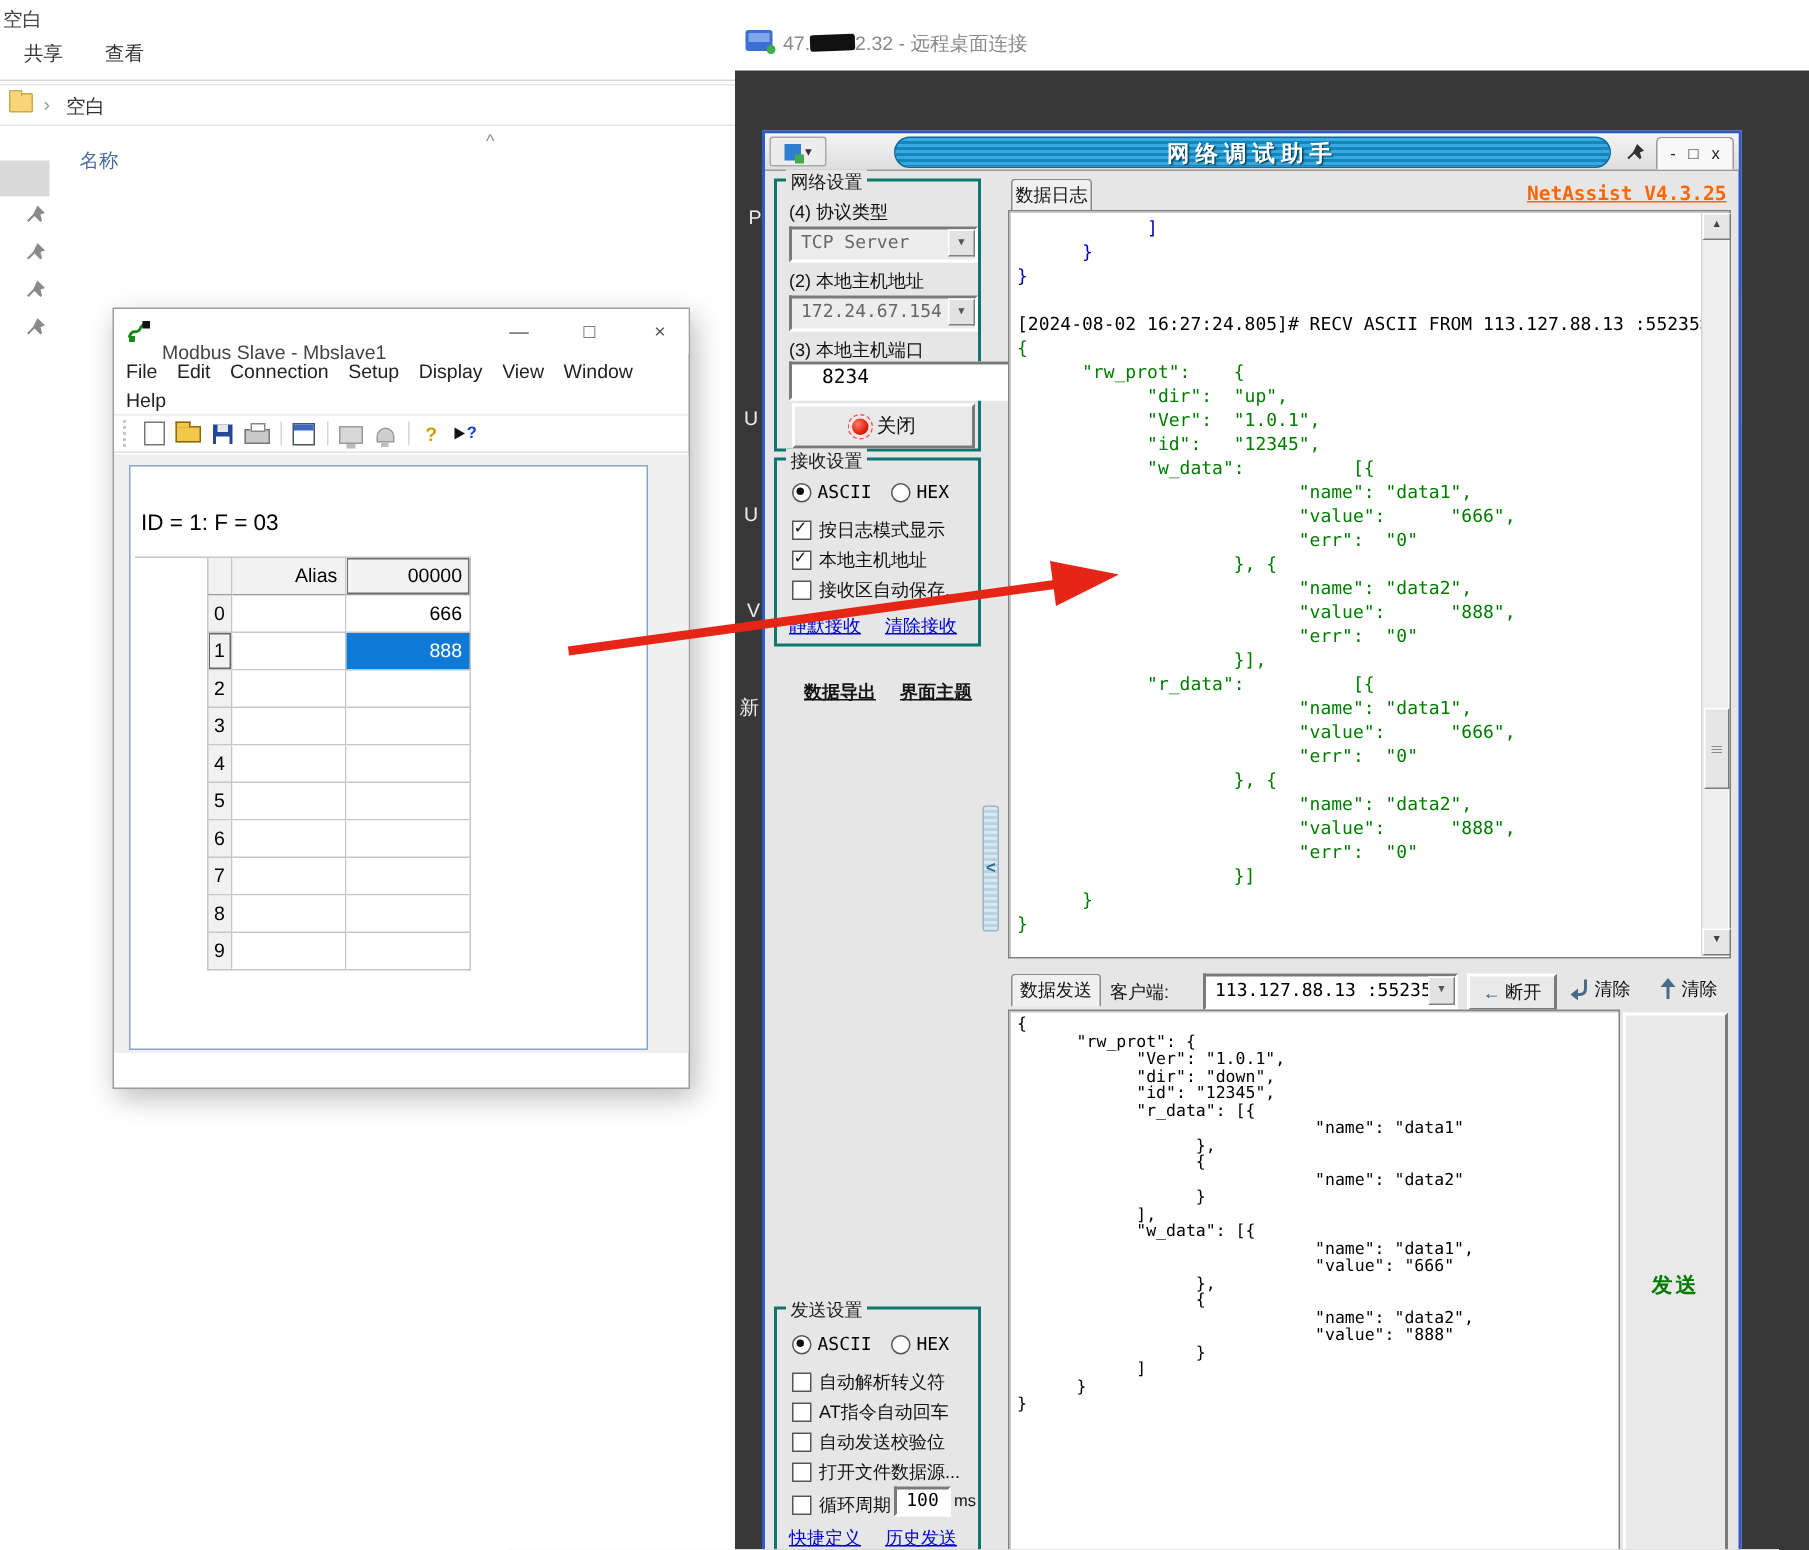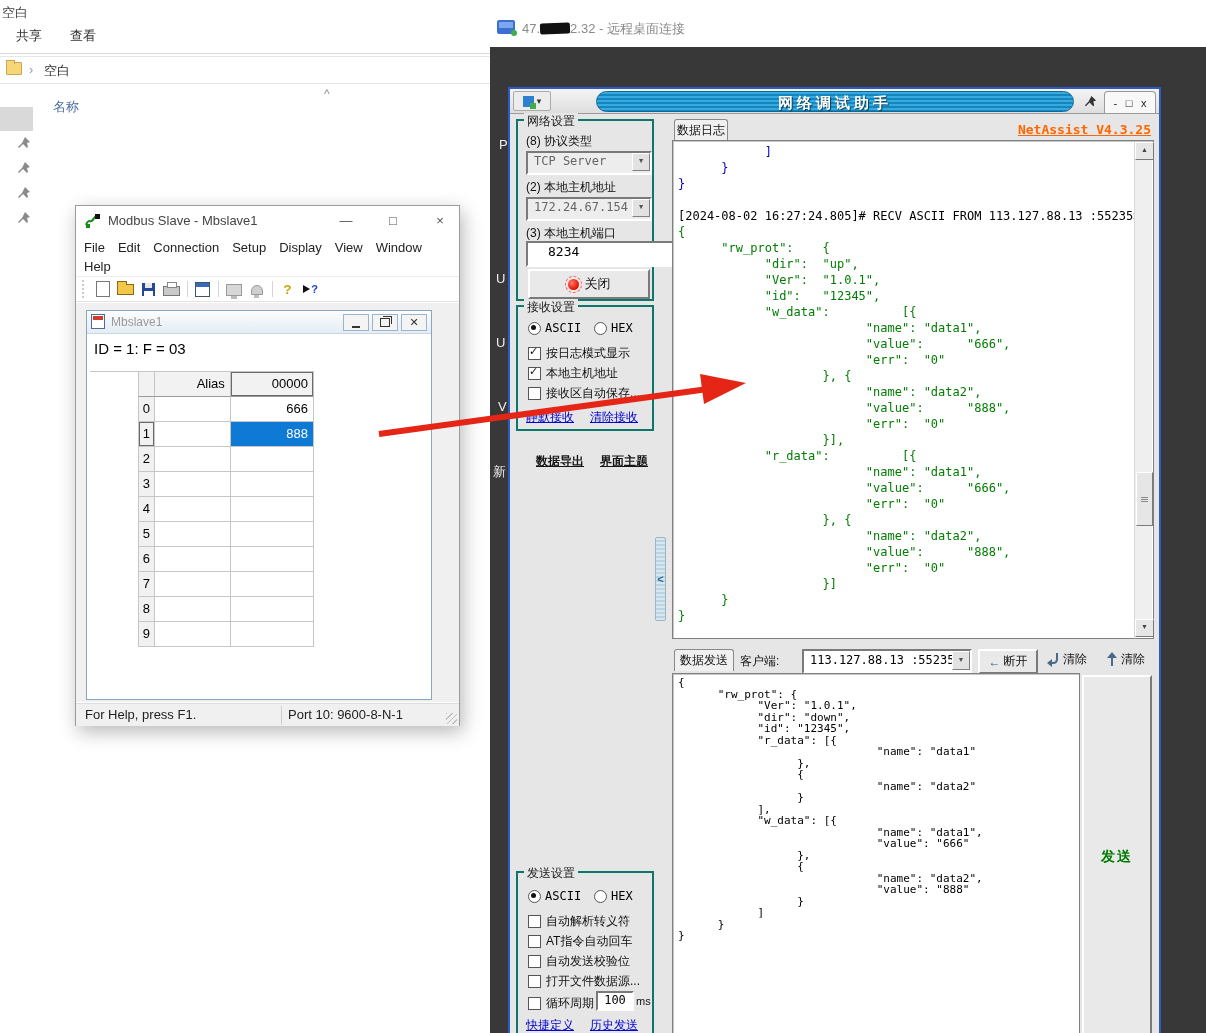--- a/index.html
+++ b/index.html
@@ -22,21 +22,21 @@
   .side-sel{left:0;top:107px;width:33px;height:24px;background:#d9d9d9;}
   .pin{width:14px;height:14px;}
   .name-hdr{left:53px;top:98px;font-size:13px;color:#4a6d9b;}
   .sort-chev{left:324px;top:87px;font-size:12px;color:#909090;}
 
   
   #modbus{left:75px;top:205px;width:385px;height:521px;background:#fff;border:1px solid #9b9b9b;
           box-shadow:3px 6px 18px rgba(0,0,0,.28);}
   .mb-titlebar{left:0;top:0;width:100%;height:30px;background:#fff;}
   .mb-ico{left:9px;top:7px;width:16px;height:16px;}
-  .mb-title{left:32px;top:7px;font-size:13px;color:#444;}
+  .mb-title{left:32px;top:21px;font-size:13px;color:#444;}
   .wbtn{top:0;width:30px;height:30px;text-align:center;line-height:30px;font-size:13px;color:#555;}
   .mb-menu{left:8px;top:32px;width:372px;}
   .mn{display:inline-block;margin-right:13px;font-size:13px;color:#222;line-height:19px;}
   .mb-toolbar{left:0;top:70px;width:100%;height:26px;border-top:1px solid #ececec;border-bottom:1px solid #e2e2e2;
               display:flex;align-items:center;padding-left:6px;}
   .tb-grip{width:3px;height:18px;border-left:2px dotted #c9c9c9;margin-right:6px;}
   .tbi{width:19px;height:18px;margin-right:4px;position:relative;display:flex;align-items:center;justify-content:center;}
   .tb-sep{width:1px;height:16px;background:#d5d5d5;margin:0 5px 0 2px;}
   .i-new{width:12px;height:14px;background:#fff;border:1px solid #777;}
   .i-open{width:15px;height:9px;background:#f3c84a;border:1px solid #8a6a10;position:relative;}
@@ -237,33 +237,20 @@
         </span>
       <span class="tbi">
           <span class="i-bell"></span>
         </span>
       <span class="tb-sep"></span>
       <span class="tbi i-help">?</span>
       <span class="tbi i-ctx">?</span>
     </div>
     <div class="abs mb-client">
       <div id="mdi" class="abs">
-        <div class="abs mdi-tbar">
-          <div class="abs doc-ico"></div>
-          <div class="abs mdi-title">Mbslave1</div>
-          <div class="abs mbn" style="right:62px">
-              <span class="g-min"></span>
-            </div>
-          <div class="abs mbn" style="right:33px">
-              <span class="g-res"></span>
-            </div>
-          <div class="abs mbn" style="right:4px">
-              <span class="g-x">✕</span>
-            </div>
-        </div>
         <div class="abs mdi-idline">ID = 1: F = 03</div>
         <div id="mb-table" class="abs">
           <div class="trow">
             <div class="c cn hd"></div>
             <div class="c ca hd">Alias</div>
             <div class="c cv hd hsel">00000</div>
           </div>
           <div id="mb-rows">
               <div class="trow">
                 <div class="c cn">0</div>
@@ -311,26 +298,20 @@
                 <div class="c cv"></div>
               </div>
               <div class="trow">
                 <div class="c cn">9</div>
                 <div class="c ca"></div>
                 <div class="c cv"></div>
               </div>
             </div>
         </div>
       </div>
-    </div>
-    <div class="abs mb-status">
-      <div class="abs lt">For Help, press F1.</div>
-      <div class="abs dv"></div>
-      <div class="abs rt">Port 10: 9600-8-N-1</div>
-      <div class="abs grip"></div>
     </div>
   </div>
 
   <div id="rdp" class="abs">
     <span class="rdp-ico"></span>
     <div class="abs rdp-title">
       <span>47.</span><span class="redact"></span><span>2.32 - 远程桌面连接</span>
     </div>
     <div id="rdp-content" class="abs">
       <div id="desk-letters">
@@ -357,21 +338,21 @@
             </div>
             <div class="abs na-ctrls">
               <span>-</span>
               <span>□</span>
               <span>x</span>
             </div>
           </div>
 
           <div class="abs gbox" style="left:6px;top:30px;width:138px;height:182px">
             <span class="gtitle">网络设置</span>
-            <span class="flbl" style="left:8px;top:12px">(8) 协议类型</span>
+            <span class="flbl" style="left:8px;top:12px">(4) 协议类型</span>
             <div class="combo mono" style="left:8px;top:30px;width:122px">
               <span class="cv2">TCP Server</span>
               <span class="cbtn">▼</span>
             </div>
             <span class="flbl" style="left:8px;top:58px">(2) 本地主机地址</span>
             <div class="combo mono" style="left:8px;top:76px;width:122px">
               <span class="cv2">172.24.67.154</span>
               <span class="cbtn">▼</span>
             </div>
             <span class="flbl" style="left:8px;top:104px">(3) 本地主机端口</span>

